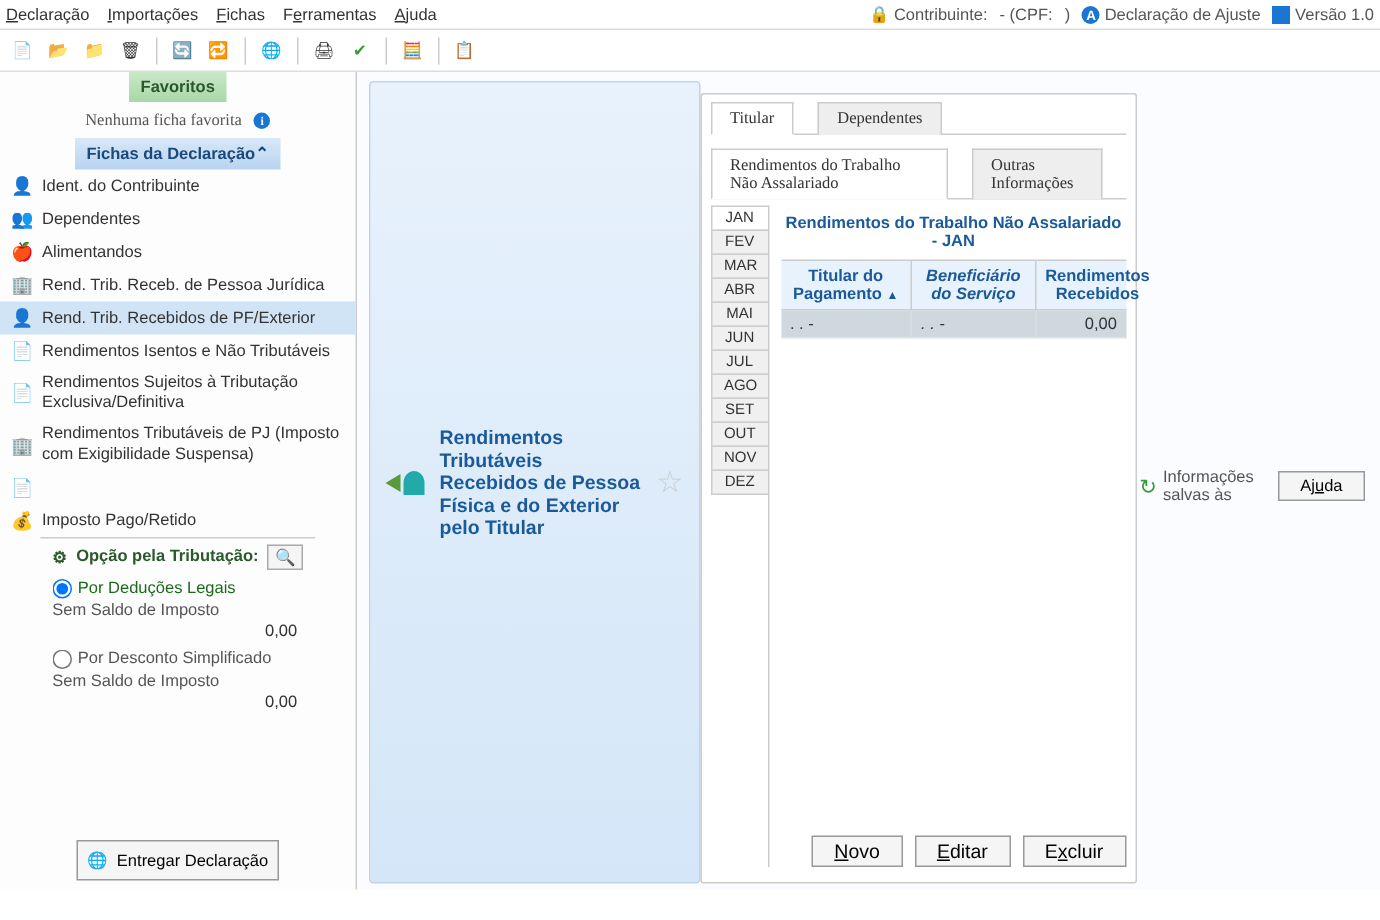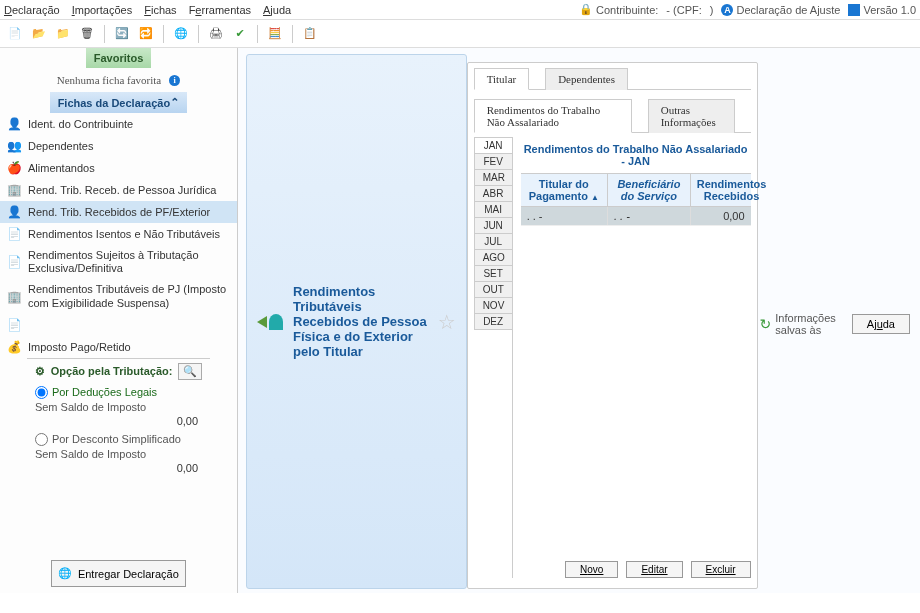--- a/index.html
+++ b/index.html
@@ -71,21 +71,21 @@
 .grid-hdr .col:last-child { border-right:none; }
 .col1 { flex: 0 0 38%; }
 .col2 { flex: 0 0 36%; font-style: italic; }
 .col3 { flex: 0 0 26%; text-align:right; }
 
 .grid-row { display:flex; border-bottom:1px solid #eee; background:#cfd8dc; }
 .grid-row .cell { padding:3px 6px; border-right:1px solid #ddd; }
 .grid-row .cell:last-child { border-right:none; text-align:right; }
 
 .crud-buttons { margin-top:auto; display:flex; justify-content:flex-end; gap:8px; padding-top:8px; }
-.crud-buttons button { padding:2px 14px; border:1px solid #999; background:#f5f5f5; cursor:pointer; font-size:10px;text-decoration:underline; }
+.crud-buttons button { padding:2px 14px; border:1px solid #999; background:#f5f5f5; cursor:pointer; font-size:13px; }
 
 .footer { display:flex; align-items:center; gap:8px; padding:6px 2px 2px 2px; }
 .footer .saved { display:flex; align-items:center; gap:4px; color:#555; }
 .footer .spacer { flex:1; }
 .footer button { padding:3px 14px; border:1px solid #999; background:#f5f5f5; cursor:pointer; font-size:11px; }
 .refresh-icon { color:#3a9a3a; font-size:14px; }
 .sort-ind { font-size:8px; }
 </style>
 </head>
 <body>

